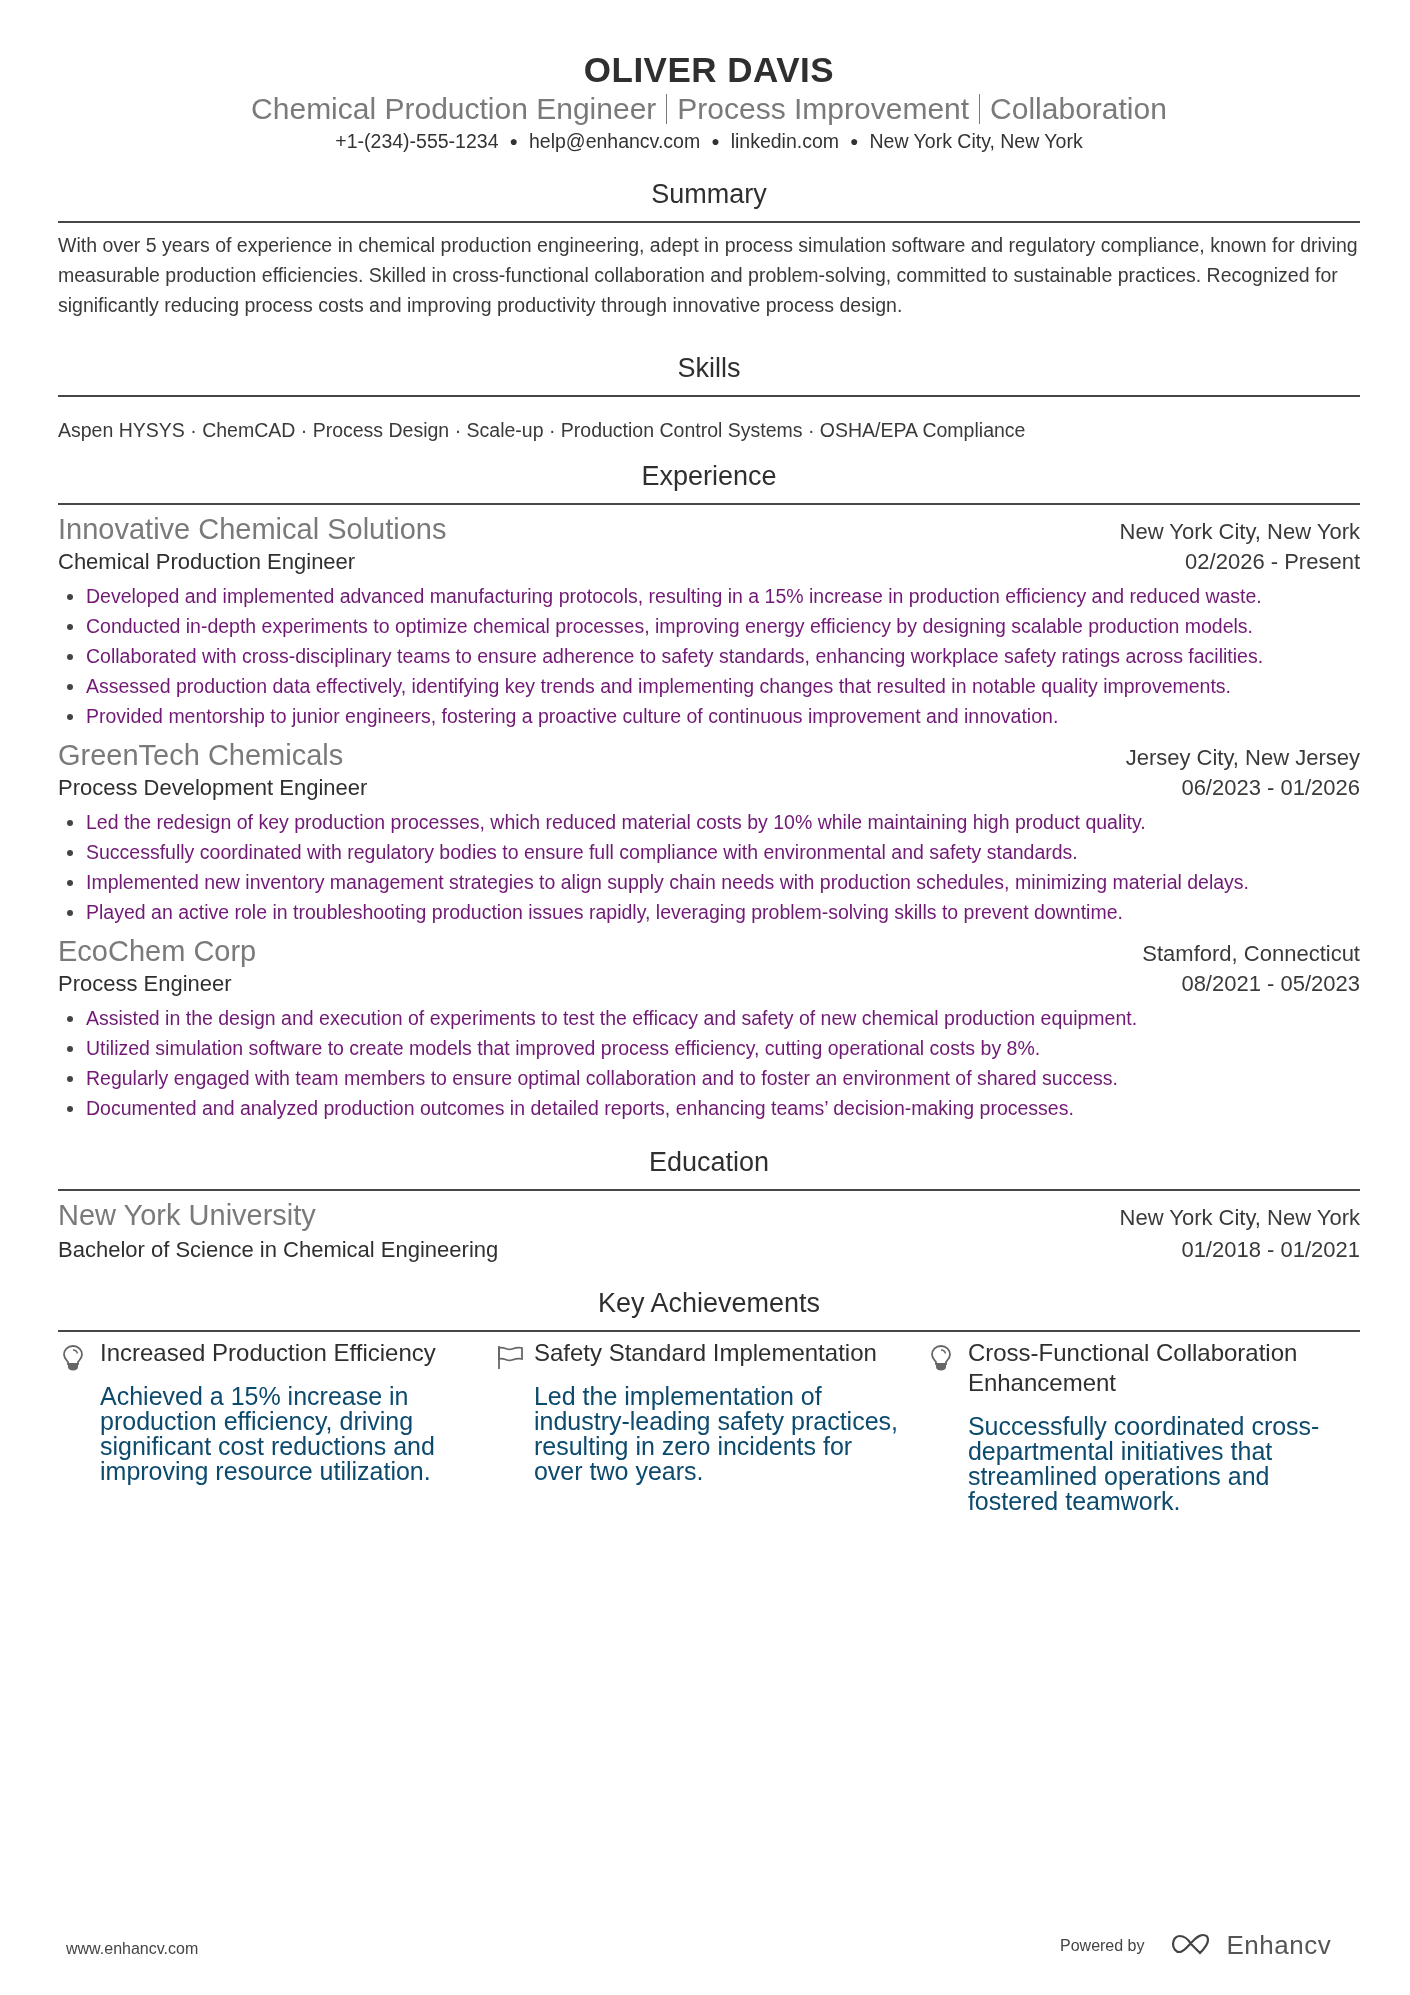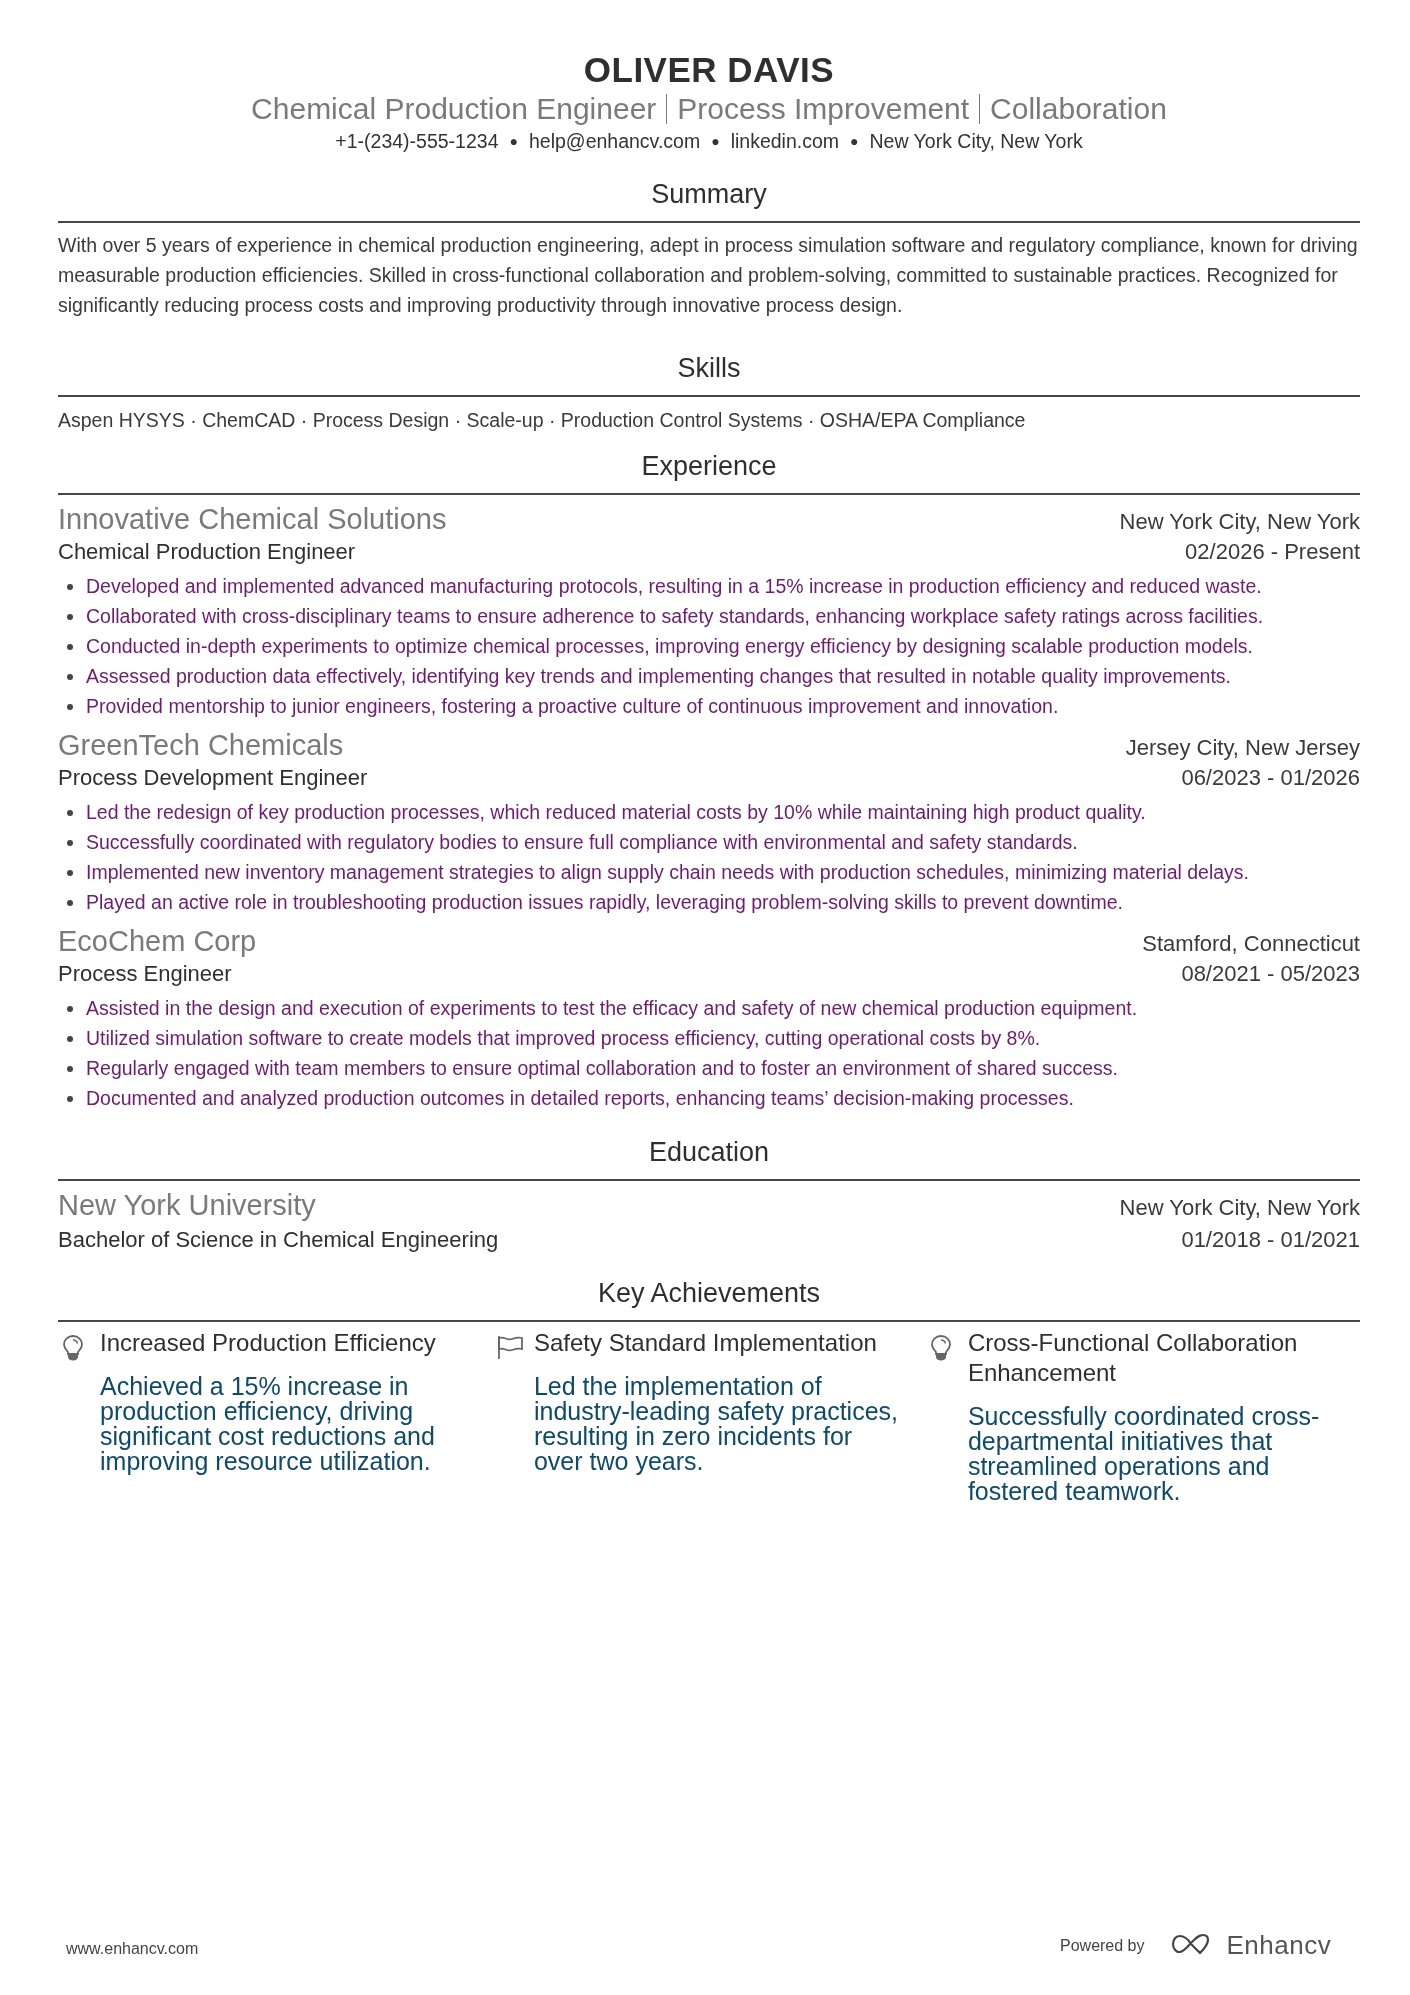--- a/index.html
+++ b/index.html
@@ -30,21 +30,21 @@
     text-align: center; font-size: 27px; color: #2f2f2f;
     line-height: 34px; padding-bottom: 10px;
     border-bottom: 2px solid #474747;
   }
   .summary-title { margin-top: 22px; }
   .summary-text {
     font-size: 19.5px; line-height: 30px; color: #3a3a3a; margin-top: 7px;
   }
 
   .skills-title { margin-top: 31px; }
-  .skills-text { font-size: 19.5px; line-height: 30px; color: #3a3a3a; margin-top: 8px; }
+  .skills-text { font-size: 19.5px; line-height: 30px; color: #3a3a3a; margin-top: 18px; }
 
   .exp-title { margin-top: 14px; }
 
   .entry { margin-top: 6px; }
   .entry-row { display: flex; justify-content: space-between; align-items: baseline; }
   .company { font-size: 29px; color: #7a7a7a; line-height: 36px; }
   .location { font-size: 22px; color: #3a3a3a; line-height: 36px; }
   .role { font-size: 22px; color: #2f2f2f; line-height: 36px; }
   .dates { font-size: 22px; color: #3a3a3a; line-height: 36px; }
   .bullets { list-style: none; margin-top: 1px; }
@@ -106,22 +106,22 @@
     <div class="entry-row">
       <div class="company">Innovative Chemical Solutions</div>
       <div class="location">New York City, New York</div>
     </div>
     <div class="entry-row" style="margin-top:-6px;">
       <div class="role">Chemical Production Engineer</div>
       <div class="dates">02/2026 - Present</div>
     </div>
     <ul class="bullets">
       <li>Developed and implemented advanced manufacturing protocols, resulting in a 15% increase in production efficiency and reduced waste.</li>
+      <li>Conducted in-depth experiments to optimize chemical processes, improving energy efficiency by designing scalable production models.</li>
       <li>Collaborated with cross-disciplinary teams to ensure adherence to safety standards, enhancing workplace safety ratings across facilities.</li>
-      <li>Conducted in-depth experiments to optimize chemical processes, improving energy efficiency by designing scalable production models.</li>
       <li>Assessed production data effectively, identifying key trends and implementing changes that resulted in notable quality improvements.</li>
       <li>Provided mentorship to junior engineers, fostering a proactive culture of continuous improvement and innovation.</li>
     </ul>
   </div>
 
   <div class="entry">
     <div class="entry-row">
       <div class="company">GreenTech Chemicals</div>
       <div class="location">Jersey City, New Jersey</div>
     </div>

